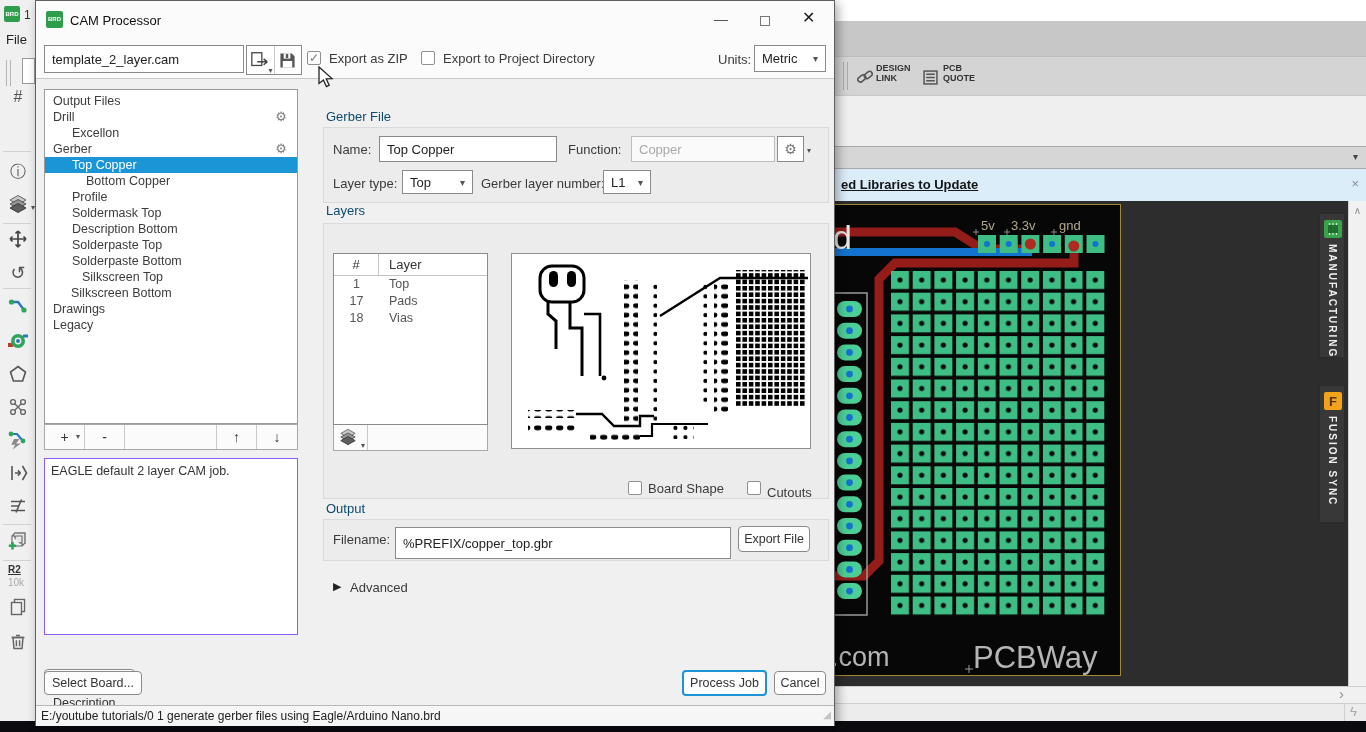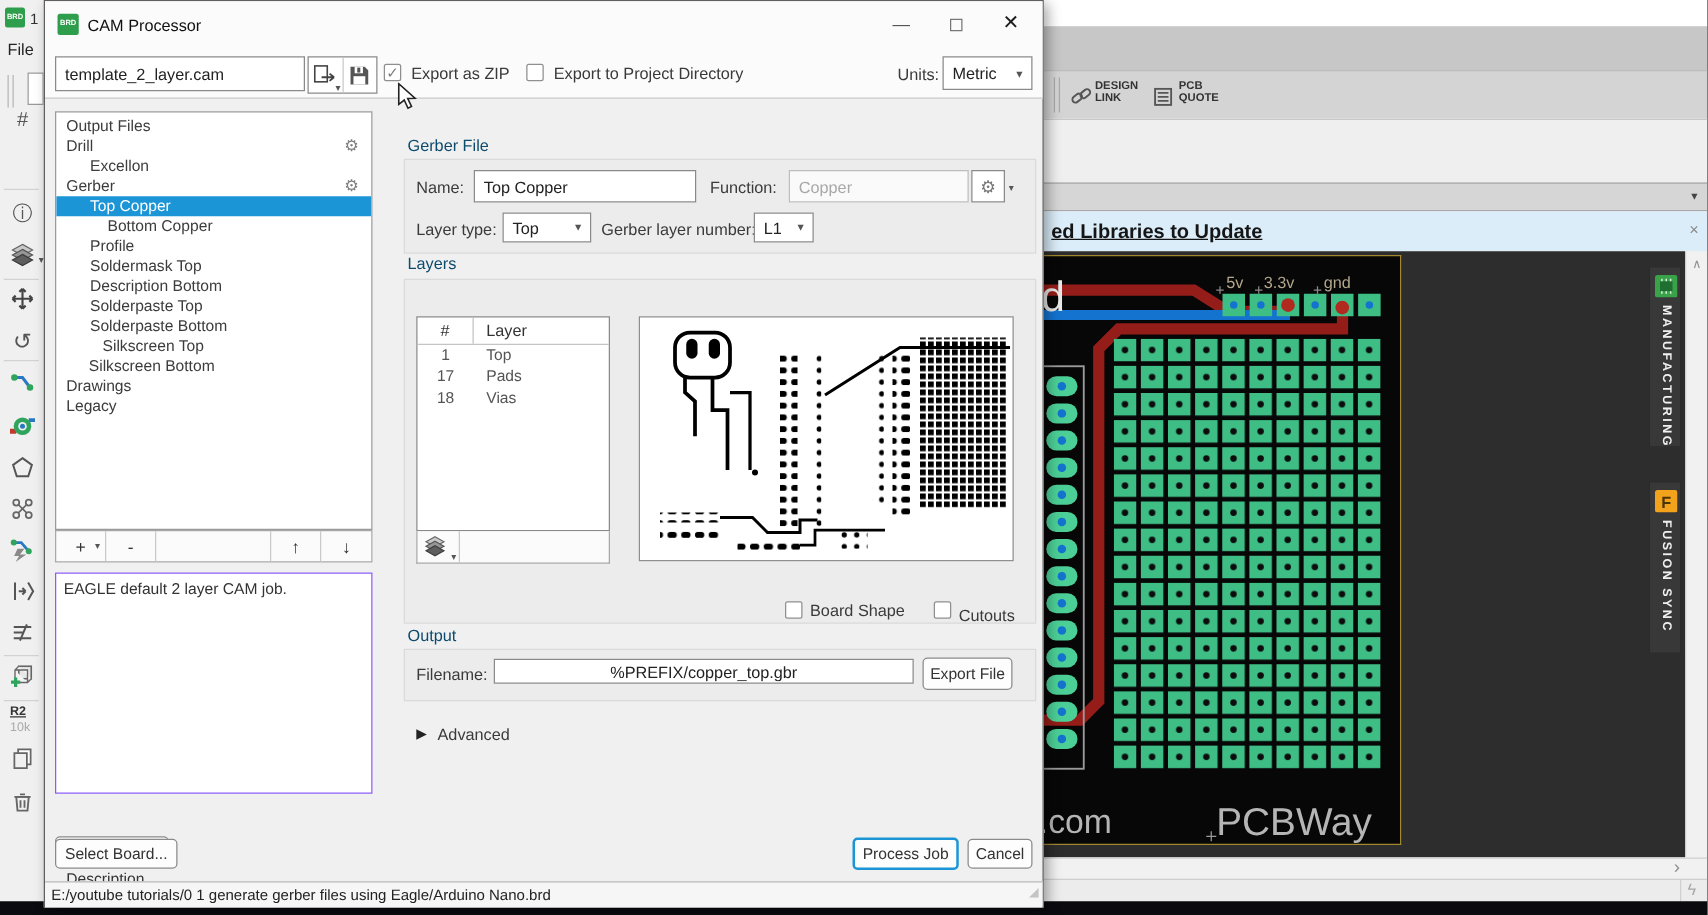--- a/index.html
+++ b/index.html
@@ -176,21 +176,21 @@
           </svg>
       </span>
       <span class="abs" style="left:20px;top:3px;font-size:9px;font-weight:bold;color:#333;line-height:1.15"><span>PCB</span><br><span>QUOTE</span></span>
     </div>
   </div>
   <div class="abs bgband" style="left:835px;top:95px;width:531px;height:51px;background:#efefef;border-top:1px solid #c9c9c9"></div>
   <div class="abs bgband" style="left:835px;top:146px;width:531px;height:23px;background:#d6d6d6;border-top:1px solid #a8a8a8;border-bottom:1px solid #a8a8a8">
     <span class="abs" style="right:8px;top:4px;font-size:10px;color:#444">▾</span>
   </div>
   <div class="abs bgband" style="left:835px;top:169px;width:531px;height:32px;background:#dbedf9">
-    <span class="abs" style="left:6px;top:8px;font-size:16px;font-weight:bold;color:#151515;text-decoration:underline">ed Libraries to Update</span>
+    <span class="abs" style="left:6px;top:8px;font-size:13px;font-weight:bold;color:#151515;text-decoration:underline">ed Libraries to Update</span>
     <span class="abs" style="right:7px;top:7px;font-size:13px;color:#8a8a8a">×</span>
   </div>
 
   <div class="abs bgband" style="left:835px;top:201px;width:513px;height:485px;background:#2d2d2d"></div>
 
   <div class="abs" style="left:835px;top:204px;width:286px;height:472px;background:#070707;border:1px solid #a3882f;border-left:none;z-index:2">
     <svg width="286" height="472" viewBox="0 0 286 472">
       <defs>
         <pattern id="pads" x="56" y="66" width="21.7" height="21.7" patternUnits="userSpaceOnUse">
           <rect width="18" height="18" fill="#3ebd85"></rect>
@@ -446,21 +446,21 @@
       </svg>
     </div>
     <div class="abs cb" style="left:592px;top:480px"></div>
     <div class="abs flabel" style="left:612px;top:480px">Board Shape</div>
     <div class="abs cb" style="left:711px;top:480px"></div>
     <div class="abs flabel" style="left:731px;top:484px">Cutouts</div>
 
     <div class="abs glabel" style="left:290px;top:500px">Output</div>
     <div class="abs gbox" style="left:287px;top:518px;width:506px;height:42px"></div>
     <div class="abs flabel" style="left:297px;top:531px">Filename:</div>
-    <input class="abs input" style="left: 359px; top: 526px; width: 336px; height: 20px; text-align: center;" value="%PREFIX/copper_top.gbr">
+    <input class="abs input" style="left: 359px; top: 526px; width: 336px; height: 32px;" value="%PREFIX/copper_top.gbr">
     <div class="abs btn" style="left:702px;top:525px;width:72px;height:26px;line-height:24px">Export File</div>
 
     <div class="abs" style="left:297px;top:579px;font-size:11px;color:#222">▶</div>
     <div class="abs flabel" style="left:314px;top:579px">Advanced</div>
 
     <div class="abs btn" style="left:646px;top:669px;width:85px;height:26px;line-height:22px;border:2px solid #1b95d5">Process Job</div>
     <div class="abs btn" style="left:738px;top:670px;width:52px;height:24px;line-height:22px">Cancel</div>
 
     <div class="abs statusbar">
       <span>E:/youtube tutorials/0 1 generate gerber files using Eagle/Arduino Nano.brd</span>

